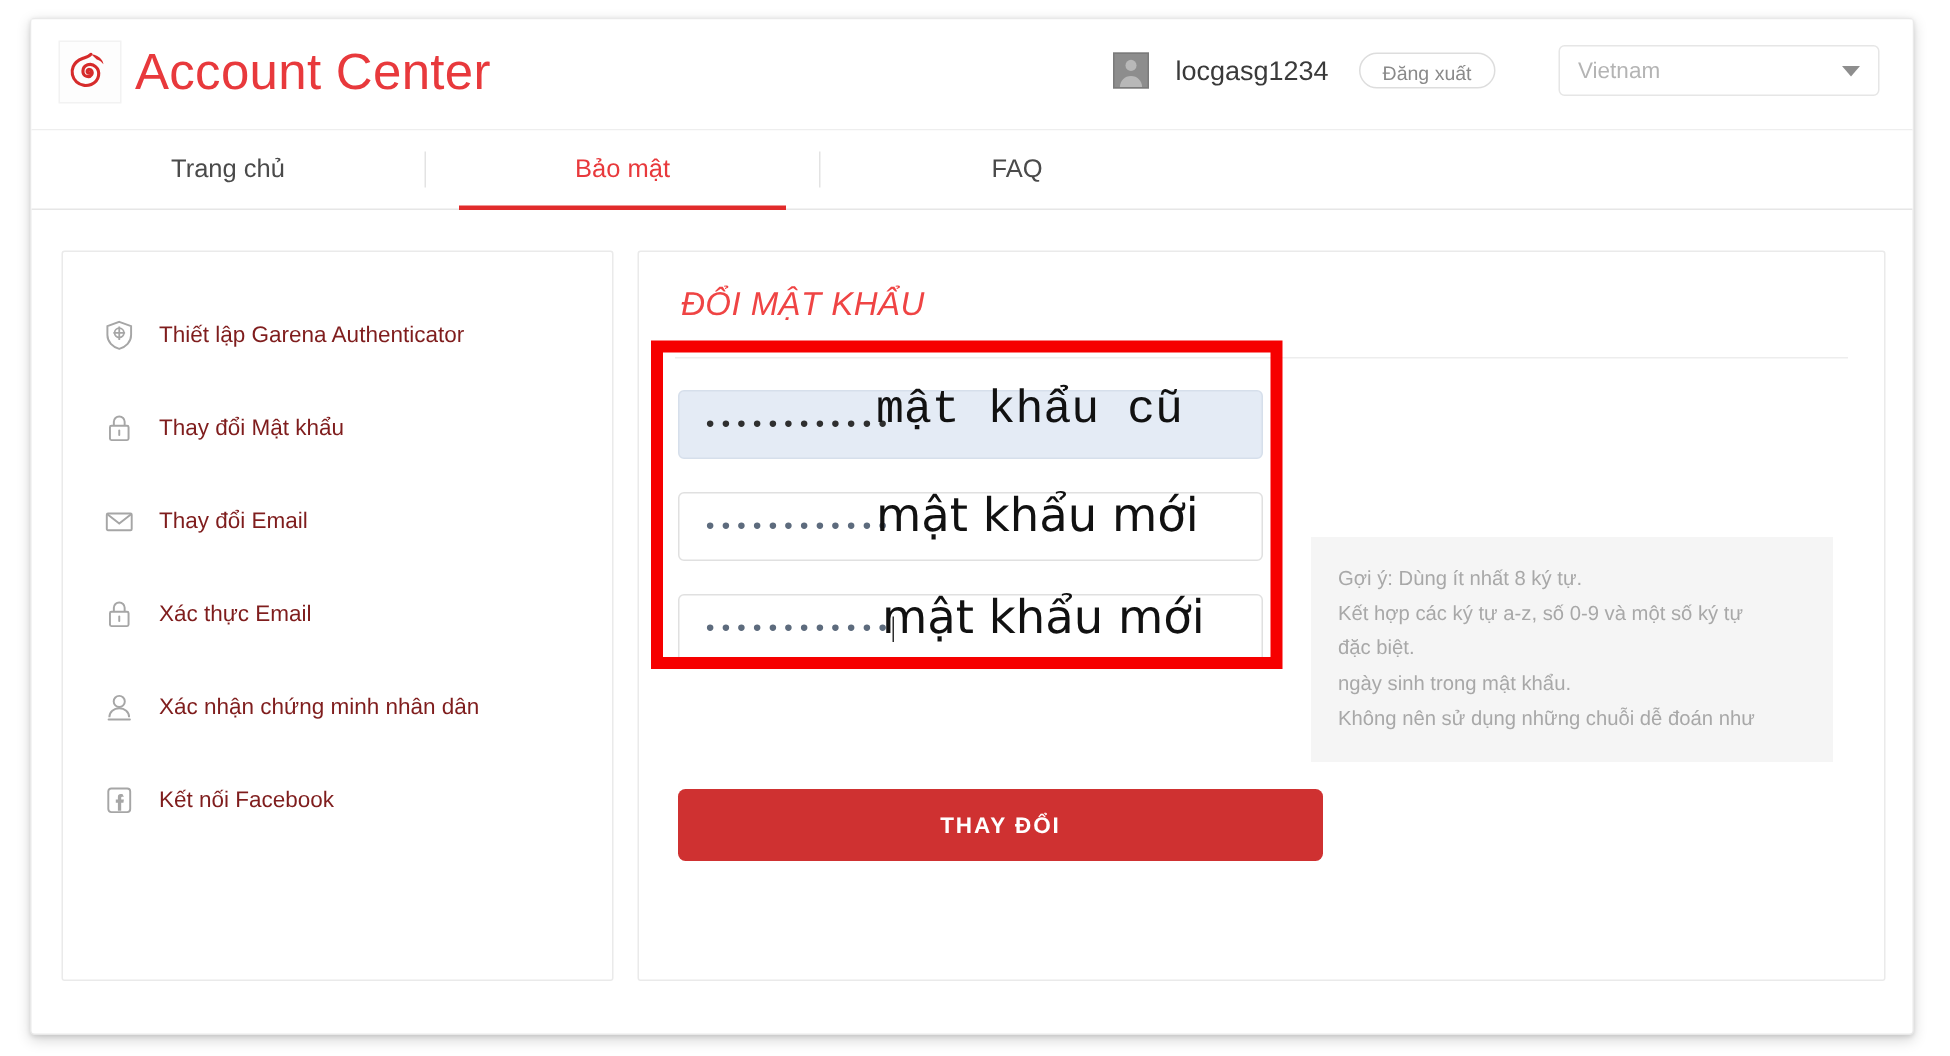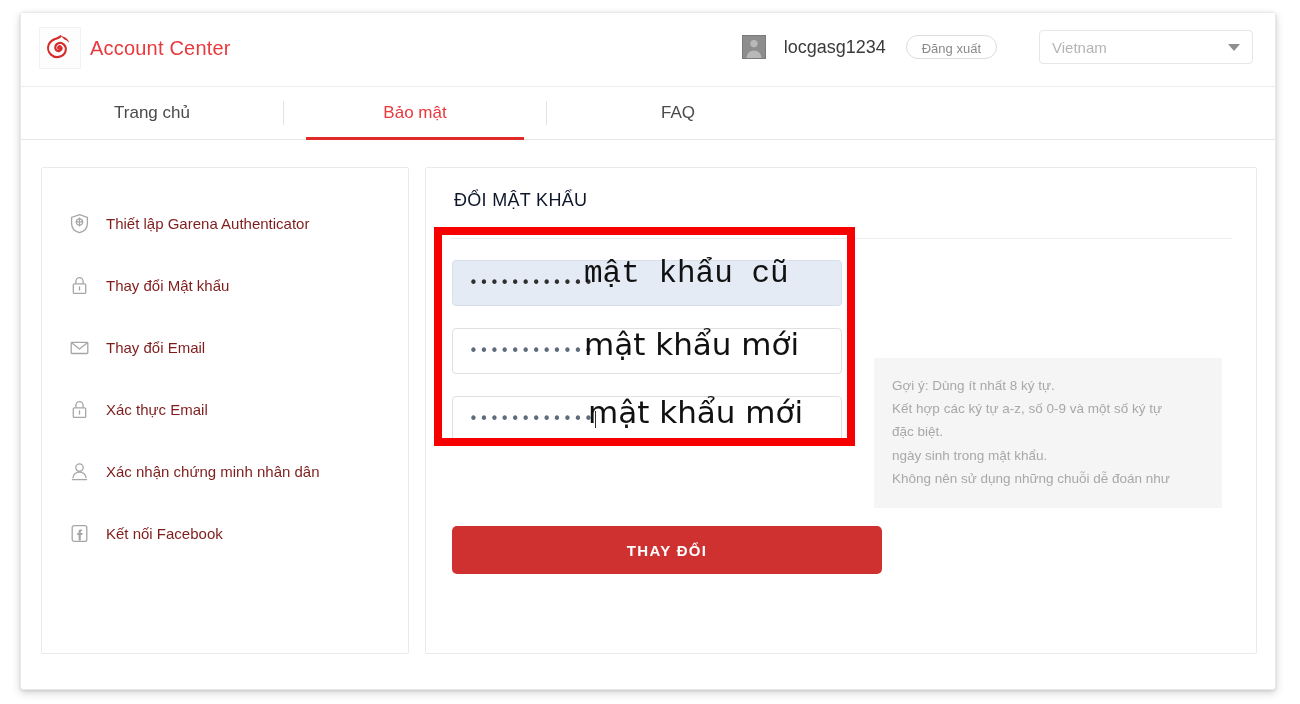--- a/index.html
+++ b/index.html
@@ -41,21 +41,21 @@
     left: 18px; top: 14px;
     display: flex; align-items: center; gap: 9px;
   }
   .brand-logo {
     width: 42px; height: 42px;
     display: flex; align-items: center; justify-content: center;
     background: #fdfdfd;
     border: 1px solid #f2f2f2;
   }
   .brand-title {
-    font-size: 20px;
+    font-size: 34px;
     color: #e8393c;
     letter-spacing: 0.2px;
     font-weight: 400;
     white-space: nowrap;
   }
 
   .header-right {
     position: absolute;
     right: 22px; top: 17px;
     display: flex; align-items: center; gap: 8px;
@@ -178,23 +178,24 @@
     position: absolute;
     left: 404px; top: 27px;
     width: 832px; height: 487px;
     border: 1px solid #eaeaea;
     border-radius: 2px;
     background: #ffffff;
   }
   .panel-title {
     position: absolute;
     left: 28px; top: 22px;
-    font-size: 18px;
-    color: #0f172a;
+    font-size: 22px;
+    color: #ef4444;
     letter-spacing: 0.3px;
+    font-style: italic;
   }
   .panel-divider {
     position: absolute;
     left: 24px; right: 24px; top: 70px;
     height: 1px;
     background: #ededed;
   }
 
   
   .field {

